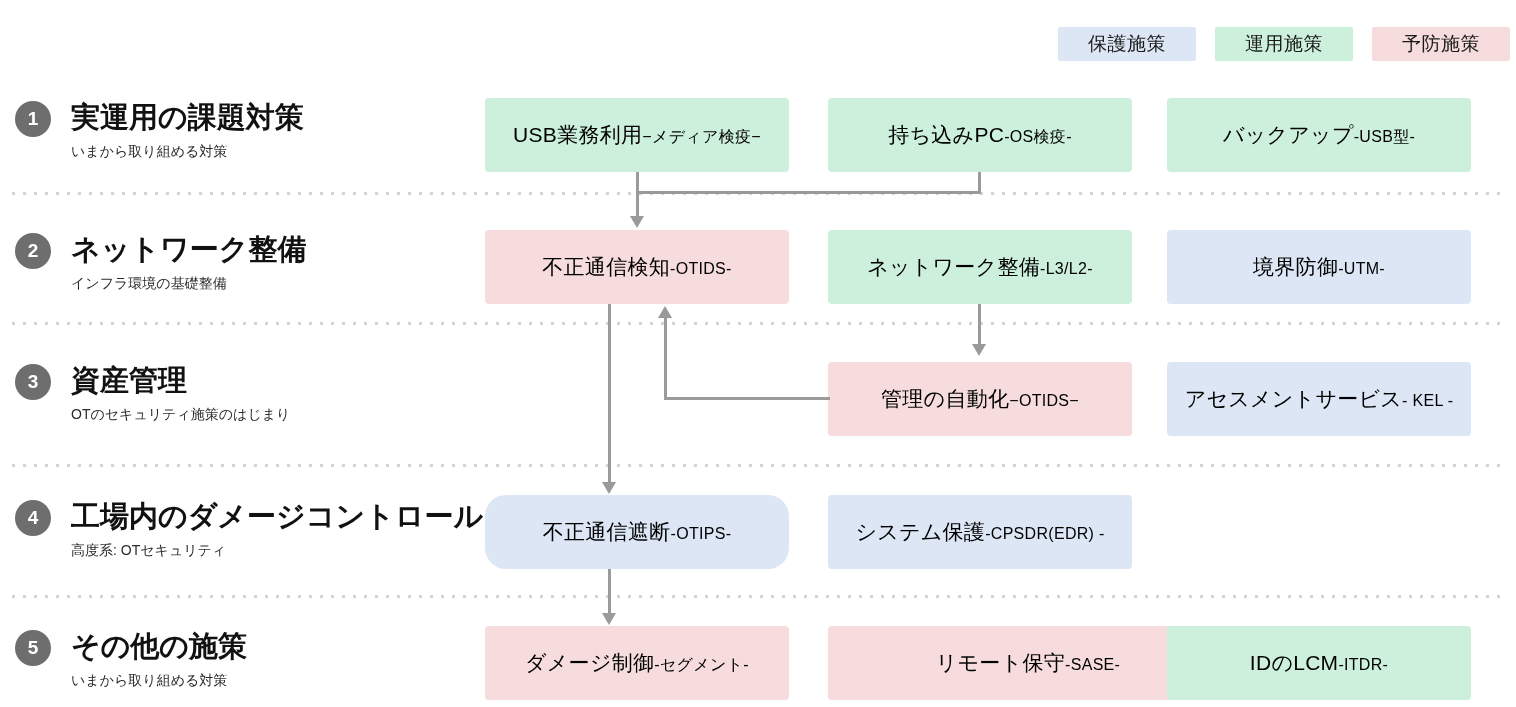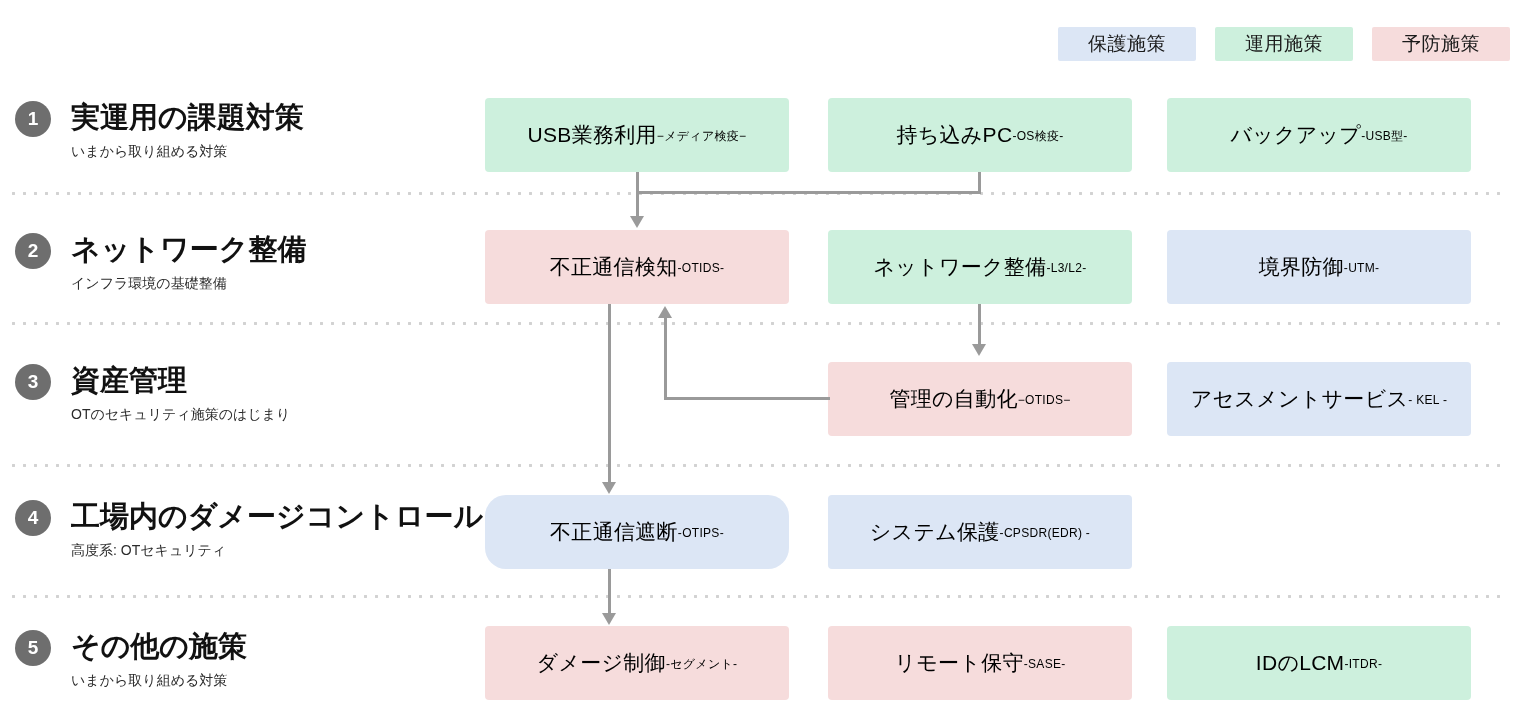--- a/index.html
+++ b/index.html
@@ -101,21 +101,21 @@
     justify-content: center;
     text-align: center;
     color: #000000;
   }
   .card .c-main {
     font-size: 21px;
     line-height: 1.2;
     letter-spacing: 0.3px;
   }
   .card .c-sub {
-    font-size: 12px;
+    font-size: 16px;
     line-height: 1.25;
     margin-top: 3px;
     letter-spacing: 0.3px;
   }
   .c-green { background: #cdf0dd; }
   .c-pink  { background: #f6dcdc; }
   .c-blue  { background: #dce6f5; }
 
   
   .conn {
@@ -232,21 +232,21 @@
 
   <div class="row-label" style="top:628px;">
     <div class="badge">5</div>
     <div class="row-title">その他の施策</div>
     <div class="row-sub">いまから取り組める対策</div>
   </div>
   <div class="card c-pink" style="left:485px; top:626px;">
     <div class="c-main">ダメージ制御</div>
     <div class="c-sub">-セグメント-</div>
   </div>
-  <div class="card c-pink" style="left:828px; top:626px;">
+  <div class="card c-pink" style="left:828px; top:626px;padding-left:48px;">
     <div class="c-main">リモート保守</div>
     <div class="c-sub">-SASE-</div>
   </div>
   <div class="card c-green" style="left:1167px; top:626px;">
     <div class="c-main">IDのLCM</div>
     <div class="c-sub">-ITDR-</div>
   </div>
 
   <div class="conn conn-v" style="left:978px; top:172px; height:22px;"></div>
   <div class="conn conn-h" style="left:636px; top:191px; width:345px;"></div>

